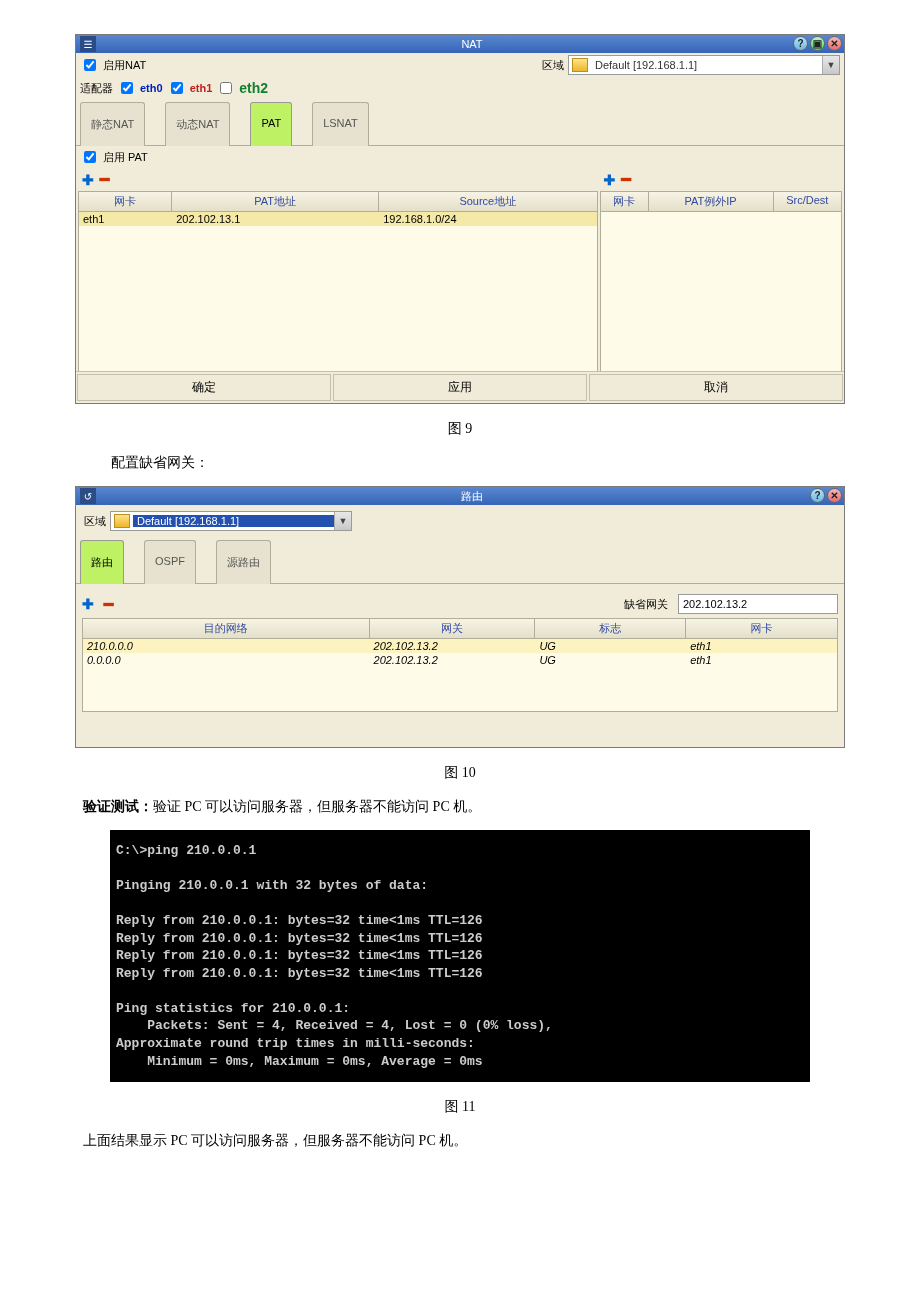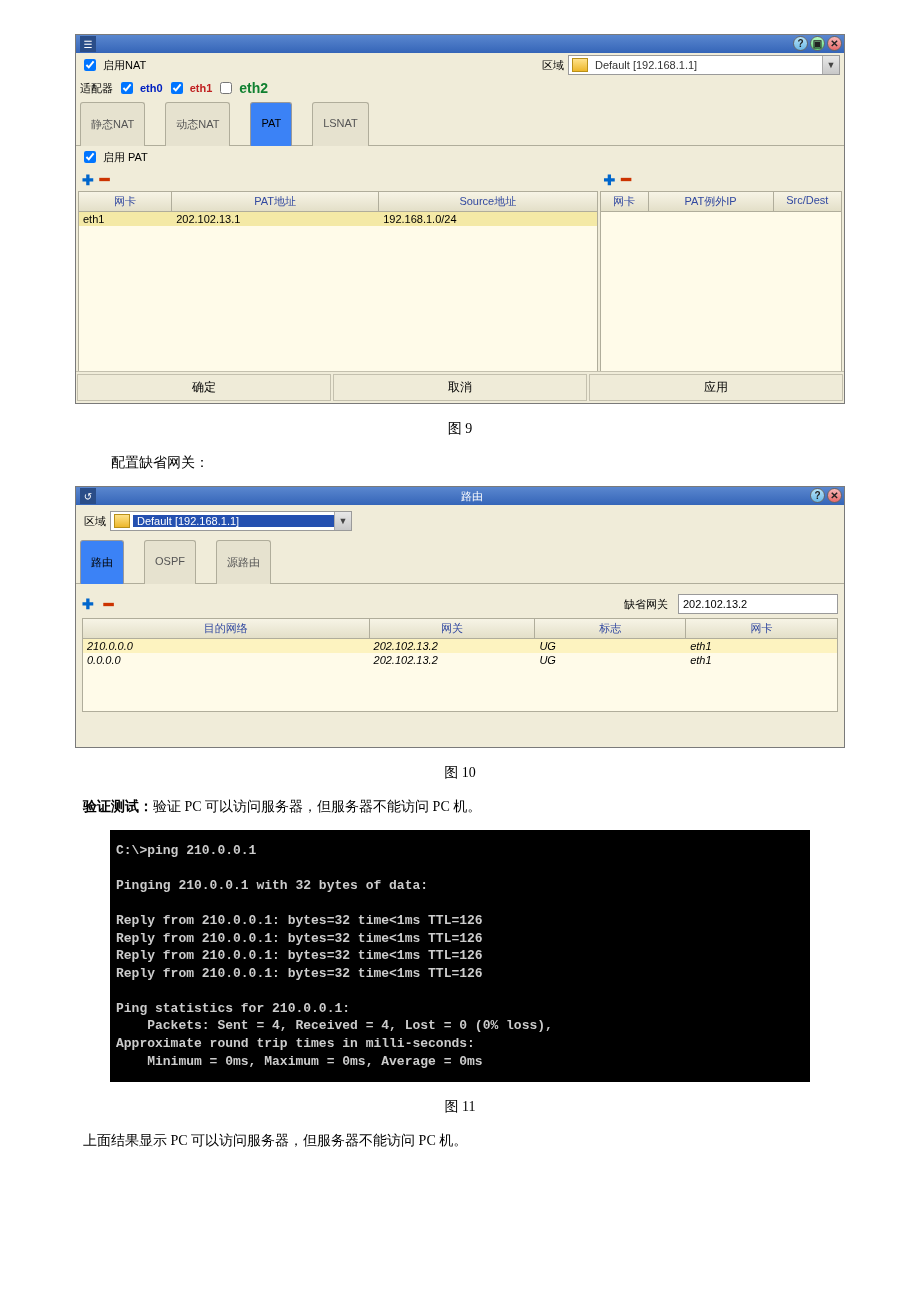--- a/index.html
+++ b/index.html
@@ -111,21 +111,21 @@
     background: #e6e2cf;
     border: 1px solid #b0ad9b;
     border-bottom: none;
     border-radius: 3px 3px 0 0;
     position: relative;
     top: 1px;
     color: #555;
     cursor: pointer;
   }
   .tab.active {
-    background: #3b82f6;
+    background: #bef264;
     color: #000;
     border-color: #999;
   }
 
   .plusminus {
     display: inline-flex;
     align-items: center;
     gap: 6px;
     padding: 2px 4px;
   }
@@ -264,20 +264,21 @@
   .bold { font-weight: bold; }
 </style>
 </head>
 <body>
 
 <div class="page">
 
   <div class="window" style="height:370px; display:flex; flex-direction:column;">
     <div class="titlebar">
       <span class="ticon">☰</span>
+      <span class="ttext">NAT</span>
       <span class="tbuttons">
         <span class="tbtn help">?</span>
         <span class="tbtn max">▣</span>
         <span class="tbtn close">✕</span>
       </span>
     </div>
 
     <div class="row">
       <input type="checkbox" checked="" style="">
       <span class="label">启用NAT</span>
@@ -340,22 +341,22 @@
           <div class="col" style="width:20%">网卡</div>
           <div class="col" style="width:52%">PAT例外IP</div>
           <div class="col" style="width:28%">Src/Dest</div>
         </div>
         <div class="tbody" style="min-height:180px;"></div>
       </div>
     </div>
 
     <div class="buttonbar">
       <div class="bbtn">确定</div>
+      <div class="bbtn">应用</div>
       <div class="bbtn">取消</div>
-      <div class="bbtn">应用</div>
     </div>
   </div>
 
   <div class="caption">图 9</div>
 
   <p class="body-text">配置缺省网关：</p>
 
   <div class="window" style="height:262px; display:flex; flex-direction:column;">
     <div class="titlebar">
       <span class="ticon">↺</span>

